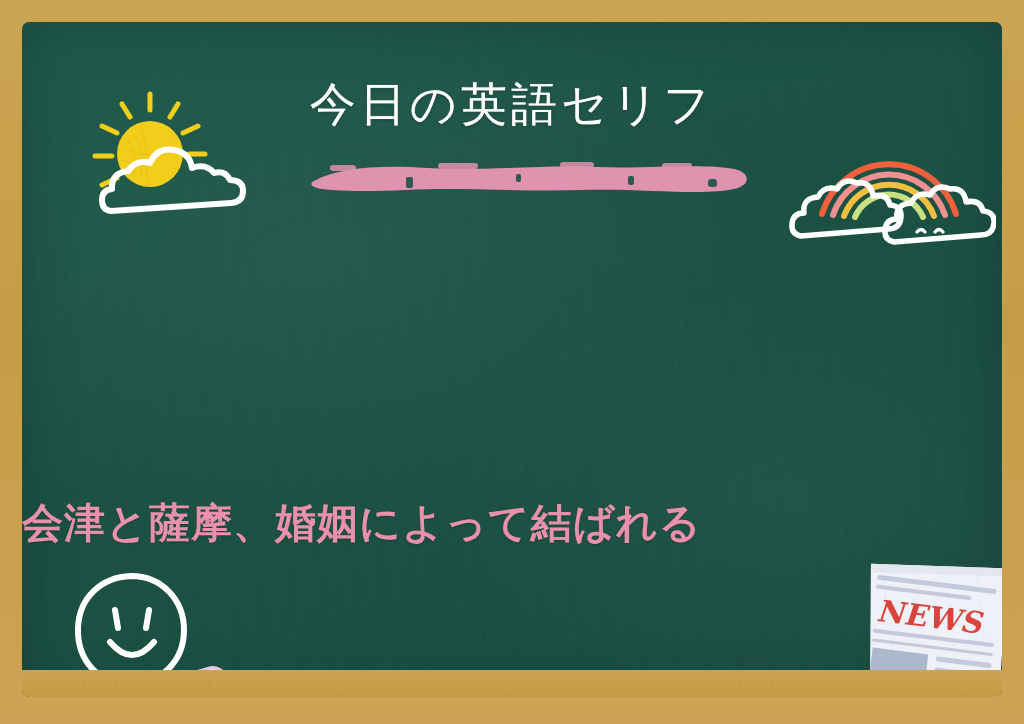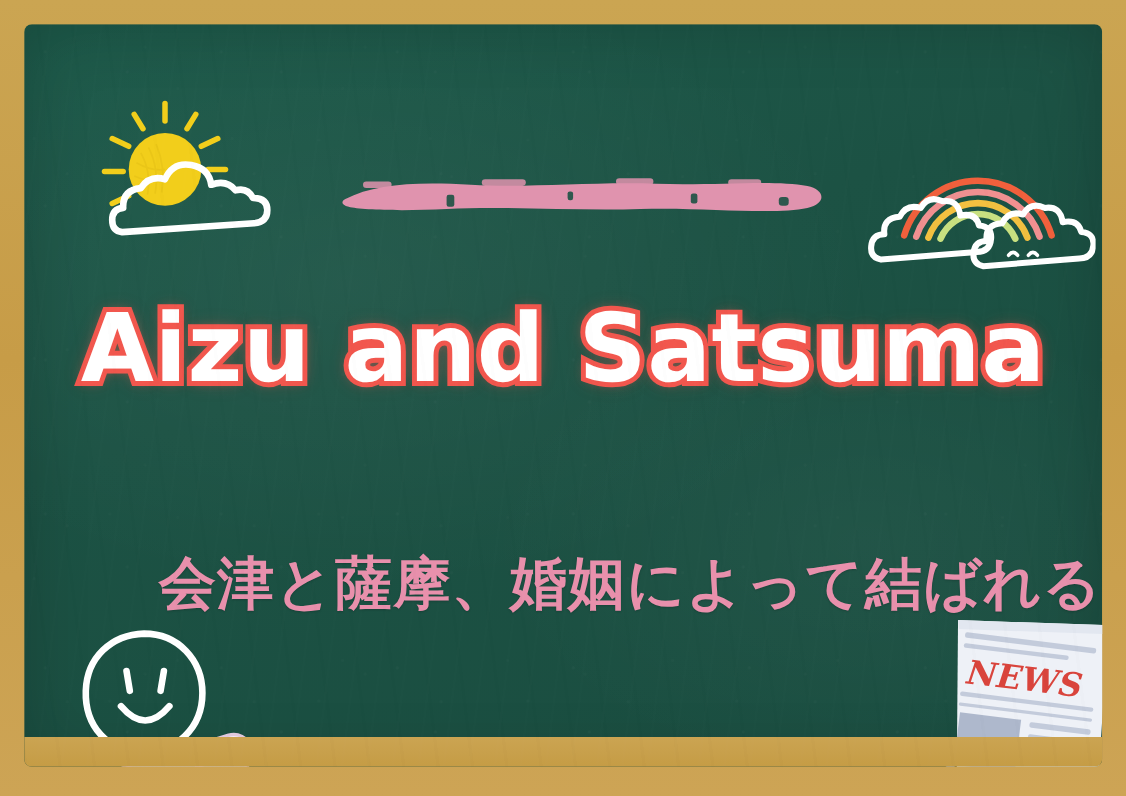--- a/index.html
+++ b/index.html
@@ -122,24 +122,24 @@
     text-shadow:
       0 0 10px rgba(242,88,79,.55),
       0 0 18px rgba(242,88,79,.30);
   }
 
   
   .subtitle {
     position: absolute;
     left: 0; right: 0;
     top: 474px;
-    text-align: right;
+    text-align: left;
     font-family: "DejaVu Sans", sans-serif;
     font-weight: 700;
-    font-size: 52px;
+    font-size: 41px;
     letter-spacing: 1px;
     color: #E890AC;
     text-shadow: 0 1px 2px rgba(0,0,0,.18);
     pointer-events: none;
   }
 
   
   .deco { position: absolute; pointer-events: none; }
   .deco-sun-cloud { left: 58px;  top: 62px;  width: 190px; height: 140px; }
   .deco-rainbow   { left: 752px; top: 92px;  width: 222px; height: 138px; }
@@ -243,23 +243,25 @@
         </g>
         <g fill="#1C5244" opacity=".9">
           <rect x="96" y="18" width="7" height="11" rx="2"></rect>
           <rect x="206" y="15" width="5" height="8" rx="2"></rect>
           <rect x="318" y="17" width="6" height="9" rx="2"></rect>
           <rect x="398" y="20" width="9" height="8" rx="3"></rect>
         </g>
       </svg>
     </div>
 
+    <div class="kicker-wrap">
+      <span class="kicker">今日の英語セリフ</span>
+    </div>
 
     <div class="headline">
-      <span class="line">Aizu and Satsuma</span>
     </div>
 
     <div class="subtitle">会津と薩摩、婚姻によって結ばれる</div>
 
     <div class="deco deco-smiley">
       <svg viewBox="0 0 118 120" width="118" height="120" aria-hidden="true">
         <path d="M59 6 C 90 6, 112 30, 112 60 C 112 92, 88 114, 58 114
                  C 26 114, 5 90, 6 58 C 7 28, 29 7, 59 6 Z" fill="none" stroke="#FFFFFF" stroke-width="6" stroke-linecap="round"></path>
         <path d="M12 34 q3 -6 8 -10" fill="none" stroke="#FFFFFF" stroke-width="3" stroke-linecap="round" opacity=".8"></path>
         <line x1="43" y1="40" x2="46" y2="58" stroke="#FFFFFF" stroke-width="6" stroke-linecap="round"></line>

